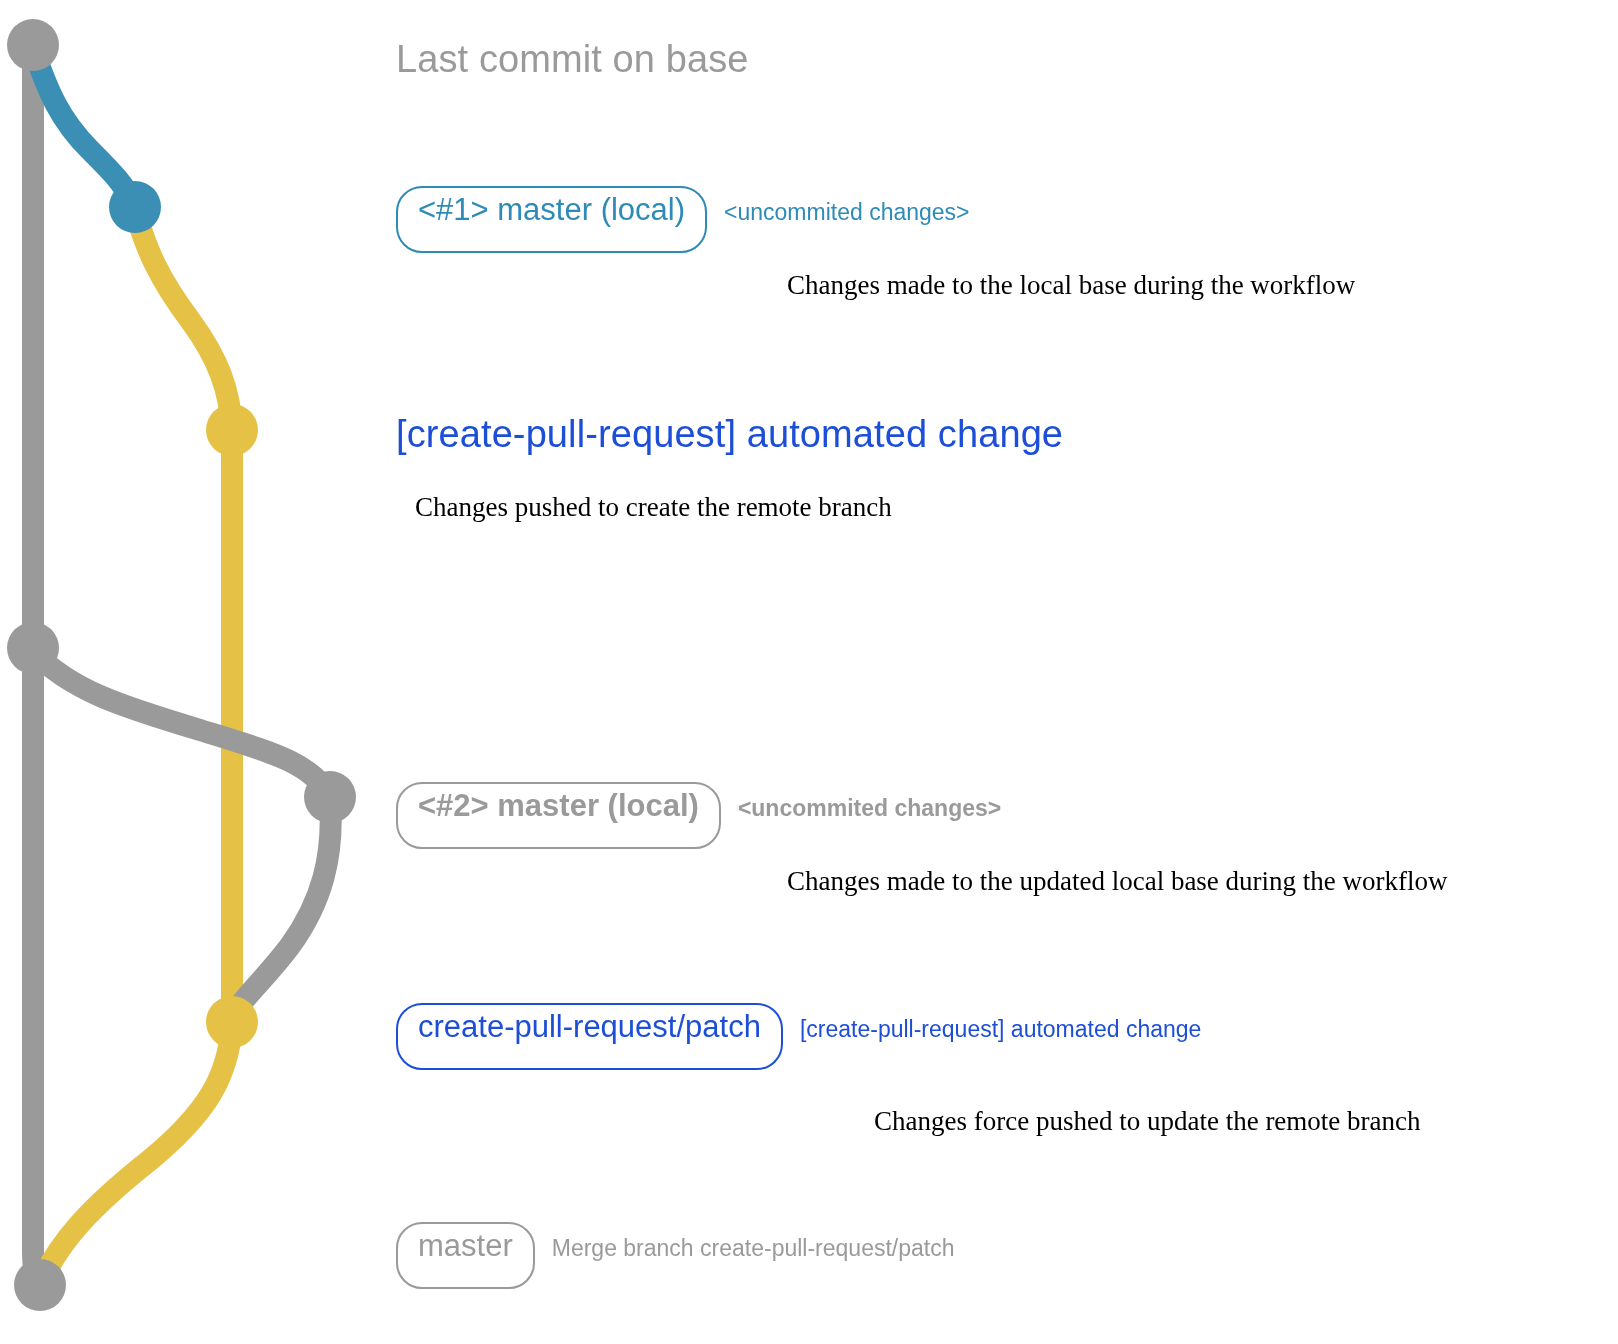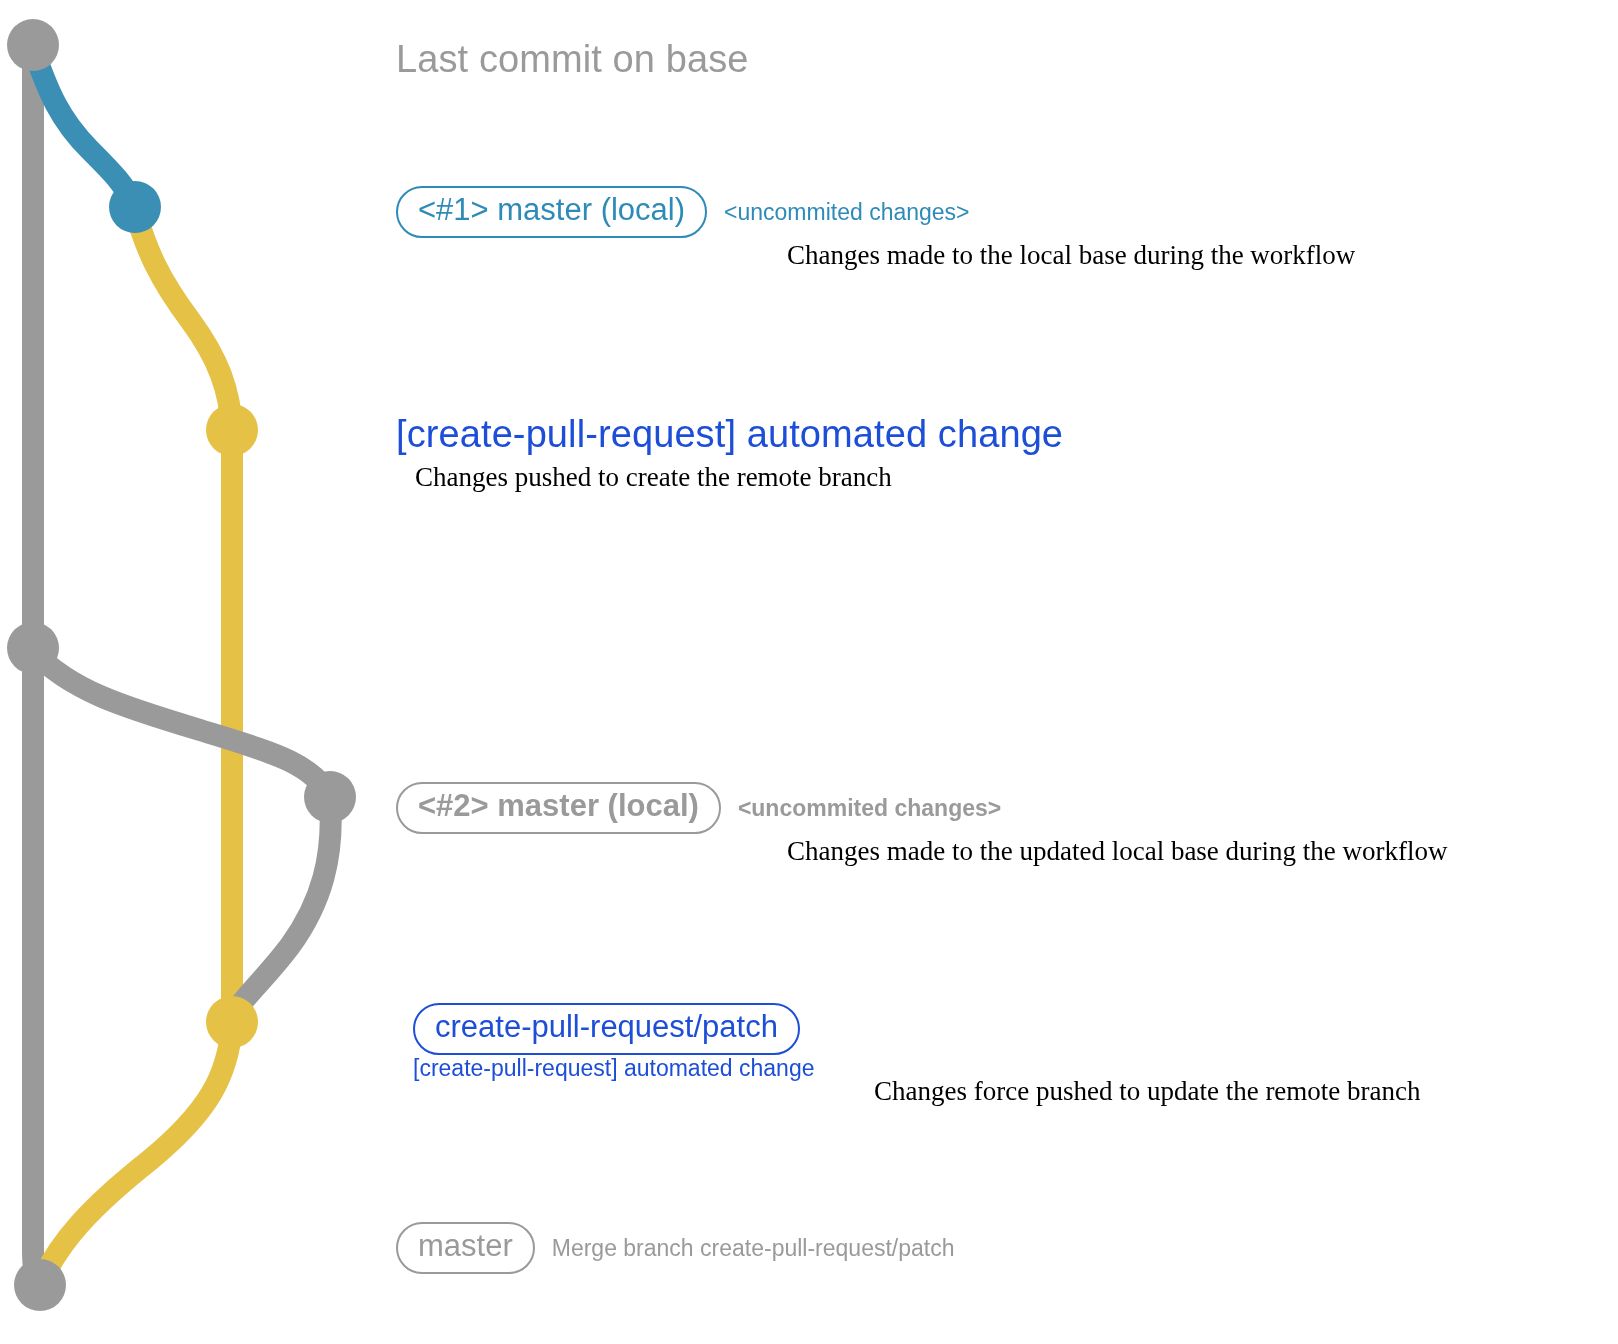--- a/index.html
+++ b/index.html
@@ -4,24 +4,24 @@
 <title>Git graph diagram</title>
 <style>
   html,body{margin:0;padding:0;background:#ffffff;}
   body{width:1618px;height:1344px;position:relative;overflow:hidden;
        font-family:"Liberation Sans",sans-serif;}
   #graph{position:absolute;left:0;top:0;width:400px;height:1344px;}
   #rows{position:absolute;left:0;top:0;width:1618px;height:1344px;}
   .row{position:absolute;display:flex;align-items:baseline;white-space:nowrap;}
   .plain{font-size:38px;letter-spacing:.1px;}
   .pill{display:inline-block;border:2px solid currentColor;border-radius:26px;
-        padding:6px 20px 11px 20px;font-size:31px;line-height:1;background:#fff;}
+        padding:6px 20px 26px 20px;font-size:31px;line-height:1;background:#fff;}
   .after{margin-left:17px;font-size:23px;}
   .caption{position:absolute;font-family:"Liberation Serif",serif;
-           font-size:27px;color:#000;white-space:nowrap;}
+           font-size:27px;color:#000;white-space:nowrap;margin-top:30px;}
   .gray{color:#9a9a9a;}
   .blue{color:#2e8bb8;}
   .yellow{color:#1d4ed8;}
 </style>
 </head>
 <body>
 
 <svg id="graph" viewBox="0 0 400 1344">
 
   <path d="M 33 45 L 33 648" stroke="#9a9a9a" stroke-width="22" fill="none" stroke-linecap="round"></path>
@@ -66,21 +66,21 @@
   </div>
   <div class="caption" style="left:415px;top:462px;">Changes pushed to create the remote branch</div>
 
 
   <div class="row" style="left:396px;top:782px;font-weight:bold;">
     <span class="pill gray">&lt;#2&gt; master (local)</span>
     <span class="after gray">&lt;uncommited changes&gt;</span>
   </div>
   <div class="caption" style="left:787px;top:836px;">Changes made to the updated local base during the workflow</div>
 
-  <div class="row" style="left:396px;top:1003px;flex-direction:column;">
+  <div class="row" style="left:396px;top:1003px;">
     <span class="pill yellow">create-pull-request/patch</span>
     <span class="after yellow">[create-pull-request] automated change</span>
   </div>
   <div class="caption" style="left:874px;top:1076px;">Changes force pushed to update the remote branch</div>
 
   <div class="row" style="left:396px;top:1222px;">
     <span class="pill gray">master</span>
     <span class="after gray">Merge branch create-pull-request/patch</span>
   </div>
 

